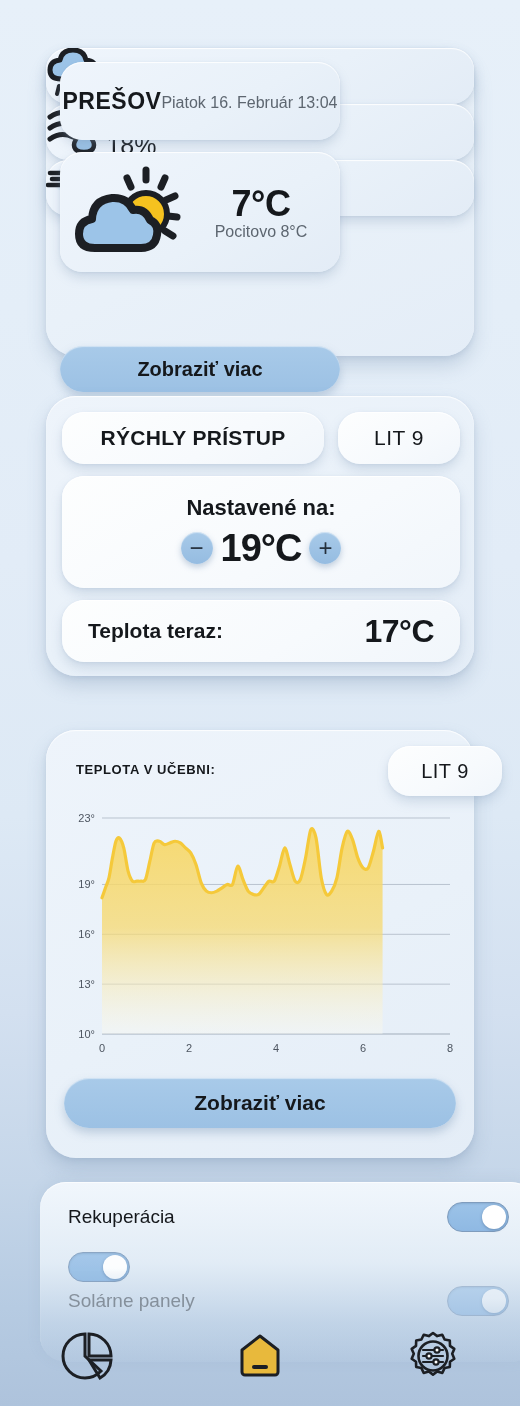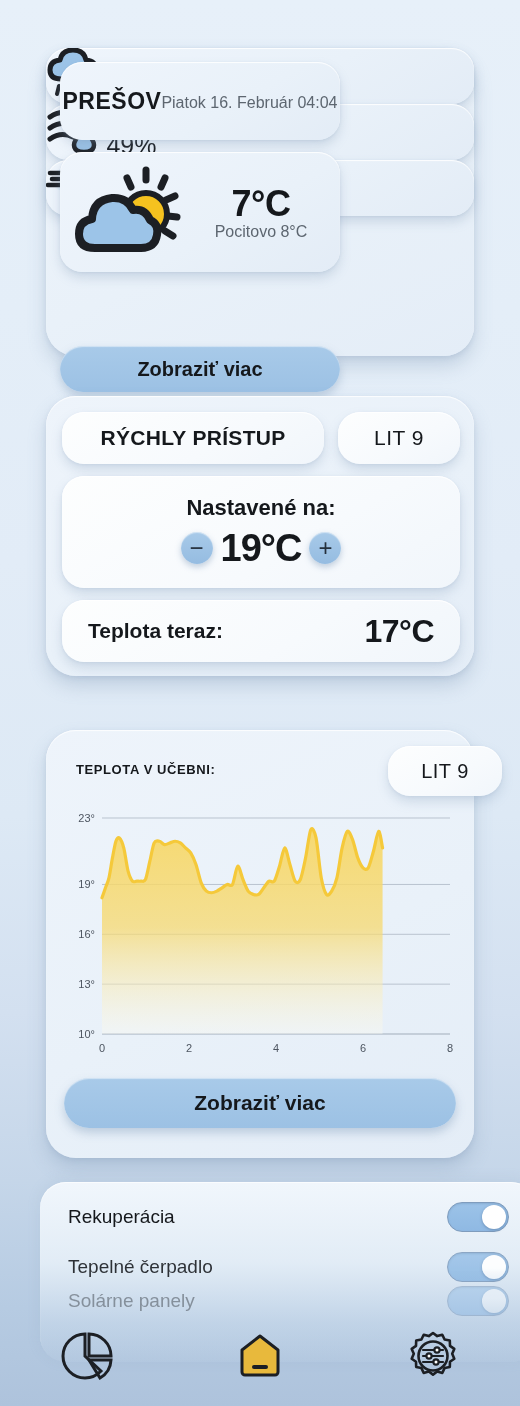--- a/index.html
+++ b/index.html
@@ -227,21 +227,21 @@
     cursor:pointer;
   }
 </style>
 </head>
 <body>
 
 <div class="outer-card" id="weather-card">
 
   <div class="tile" id="wx-city-tile">
     <div id="wx-city-name">PREŠOV</div>
-    <div id="wx-datetime">Piatok 16. Február 04:04</div>
+    <div id="wx-datetime">Piatok 16. Február 13:04</div>
   </div>
 
   <div class="tile" id="wx-main-tile">
     <div id="wx-icon-wrap">
       <svg width="118" height="96" viewBox="0 0 118 96">
         <g stroke="#1c1f24" stroke-width="7" stroke-linecap="round">
           <line x1="79" y1="6" x2="79" y2="16"></line>
           <line x1="60" y1="14" x2="64" y2="23"></line>
           <line x1="98" y1="14" x2="94" y2="23"></line>
           <line x1="108" y1="32" x2="99" y2="36"></line>
@@ -281,21 +281,21 @@
     <span>
       <svg width="56" height="50" viewBox="0 0 56 50">
         <g fill="none" stroke="#1c1f24" stroke-width="5" stroke-linecap="round">
           <path d="M4 13 Q15 5 27 11 Q37 16 46 11"></path>
           <path d="M4 24 Q15 16 27 22 Q37 27 46 22"></path>
           <path d="M4 35 Q15 27 27 33 Q34 36 40 34"></path>
         </g>
         <path d="M38 24 Q48 36 48 41 Q48 48 38 48 Q28 48 28 41 Q28 36 38 24 Z" fill="#9cc4e8" stroke="#1c1f24" stroke-width="4.5" stroke-linejoin="round"></path>
       </svg>
     </span>
-    <span class="wx-side-val">49%</span>
+    <span class="wx-side-val">18%</span>
   </div>
 
   <div class="tile" id="wx-wind">
     <span>
       <svg width="54" height="50" viewBox="0 0 54 50">
         <defs>
           <linearGradient id="windgrad" x1="0" y1="0" x2="1" y2="0">
             <stop offset="0%" stop-color="#ffffff"></stop>
             <stop offset="100%" stop-color="#7fb2de"></stop>
           </linearGradient>
@@ -363,21 +363,20 @@
 </div>
 
 <div id="toggles-card">
   <div class="toggle-row" id="tg-row-0">
     <span class="toggle-label">Rekuperácia</span>
     <span class="switch">
         <span class="knob"></span>
       </span>
   </div>
   <div class="toggle-row" id="tg-row-1">
-    <span class="toggle-label">Tepelné čerpadlo</span>
     <span class="switch">
         <span class="knob"></span>
       </span>
   </div>
   <div class="toggle-row" id="tg-row-2">
     <span class="toggle-label">Solárne panely</span>
     <span class="switch">
         <span class="knob"></span>
       </span>
   </div>

